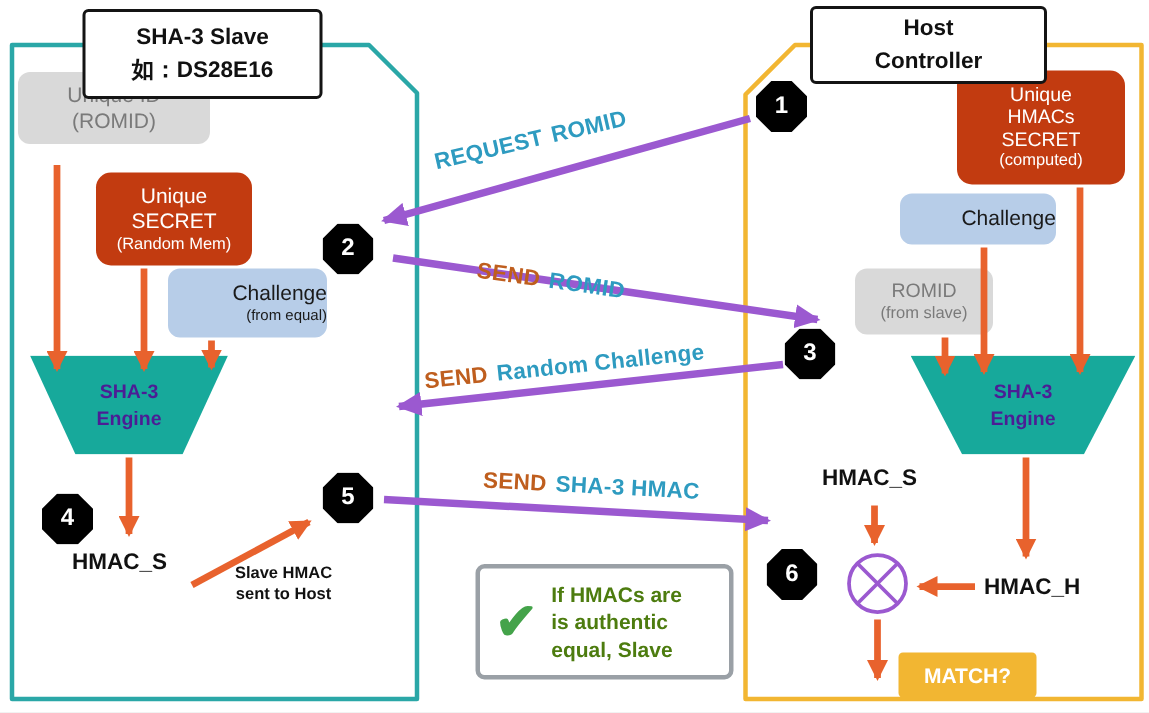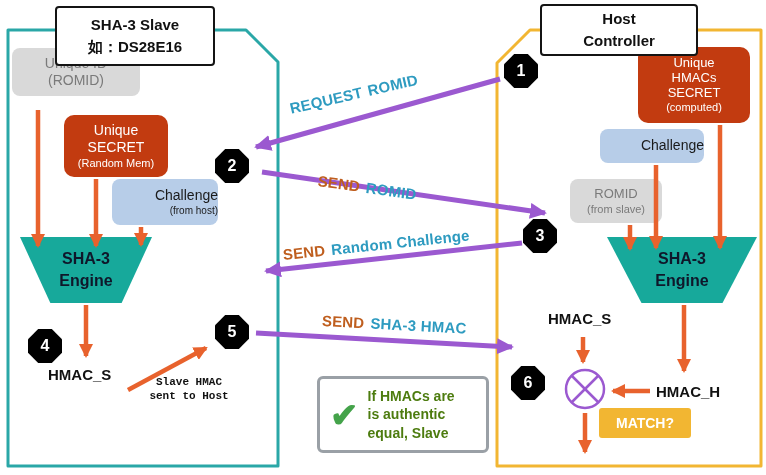--- a/index.html
+++ b/index.html
@@ -20,51 +20,51 @@
     background:#fff;border:2px solid #141414;border-radius:4px;z-index:4;
     font-weight:bold;color:#111;font-size:15px;line-height:1.45;
   }
   .gray-box{background:#d9d9d9;border-radius:8px;color:#7a7a7a;font-size:14px;}
   .red-box{background:#c23b10;border-radius:10px;color:#fff;font-size:14px;justify-content:center;}
   .blue-box{background:#b7cde8;border-radius:8px;color:#1a1a1a;font-size:14px;align-items:flex-end;}
   .small{font-size:11px;line-height:1.2;}
   .smallish{font-size:10px;line-height:1.2;}
   .engine{
     clip-path:polygon(0 0,100% 0,77% 100%,23% 100%);
-    background:#17a99b;color:#0f172a;font-weight:bold;font-size:16px;line-height:1.35;text-align:right;
+    background:#17a99b;color:#4c1d95;font-weight:bold;font-size:13px;line-height:1.35;text-align:right;
   }
   .badge{
     position:absolute;width:34px;height:34px;background:#000;color:#fff;
     font-weight:bold;font-size:16px;display:flex;align-items:center;justify-content:center;
     clip-path:polygon(30% 0,70% 0,100% 30%,100% 70%,70% 100%,30% 100%,0 70%,0 30%);
     z-index:6;
   }
   .msg-label{
     position:absolute;font-weight:bold;font-size:15px;white-space:nowrap;z-index:5;
     transform-origin:0 50%;letter-spacing:.2px;
   }
   .msg-label .verb{color:#bf5e1e;margin-right:6px;}
   .msg-label .obj{color:#2e9bc0;}
   .msg-label.all-teal .verb{color:#2e9bc0;}
   .hmac{
     position:absolute;font-weight:bold;font-size:15px;color:#111;z-index:4;white-space:nowrap;
   }
   .note-small{
     position:absolute;font-weight:bold;font-size:11px;color:#111;z-index:4;
-    text-align:center;line-height:1.25;font-family:Liberation Mono, monospace;
+    text-align:center;line-height:1.25;
   }
   .auth-note{
     position:absolute;left:317px;top:376px;width:172px;height:77px;background:#fff;
     border:3px solid #9aa0a6;border-radius:6px;display:flex;align-items:center;
     padding:0 8px 0 10px;box-sizing:border-box;z-index:2;gap:9px;
   }
   .auth-note .check{font-size:34px;color:#44a34a;font-weight:bold;line-height:1;}
   .auth-note .note-text{font-weight:bold;font-size:14px;color:#4d7c0f;line-height:1.3;text-align:left;}
   .match-box{
-    position:absolute;left:599px;top:408px;width:92px;height:30px;background:#f2b632;
+    position:absolute;left:599px;top:435px;width:92px;height:30px;background:#f2b632;
     color:#fff;font-weight:bold;font-size:14px;display:flex;align-items:center;
     justify-content:center;border-radius:3px;z-index:4;
   }
 </style>
 </head>
 <body>
 
 <div class="diagram">
 
   <svg class="layer outlines" viewBox="0 0 766 475">
@@ -85,21 +85,21 @@
     <div>Unique ID</div>
     <div>(ROMID)</div>
   </div>
   <div class="box red-box" style="left:64px;top:115px;width:104px;height:62px;">
     <div>Unique</div>
     <div>SECRET</div>
     <div class="small">(Random Mem)</div>
   </div>
   <div class="box blue-box" style="left:112px;top:179px;width:106px;height:46px;">
     <div>Challenge</div>
-    <div class="smallish">(from host)</div>
+    <div class="smallish">(from equal)</div>
   </div>
   <div class="box engine" style="left:20px;top:237px;width:132px;height:66px;">
     <div>SHA-3</div>
     <div>Engine</div>
   </div>
   <div class="hmac" style="left:48px;top:366px;">HMAC_S</div>
   <div class="note-small" style="left:146px;top:376px;width:86px;">
     <div>Slave HMAC</div>
     <div>sent to Host</div>
   </div>

